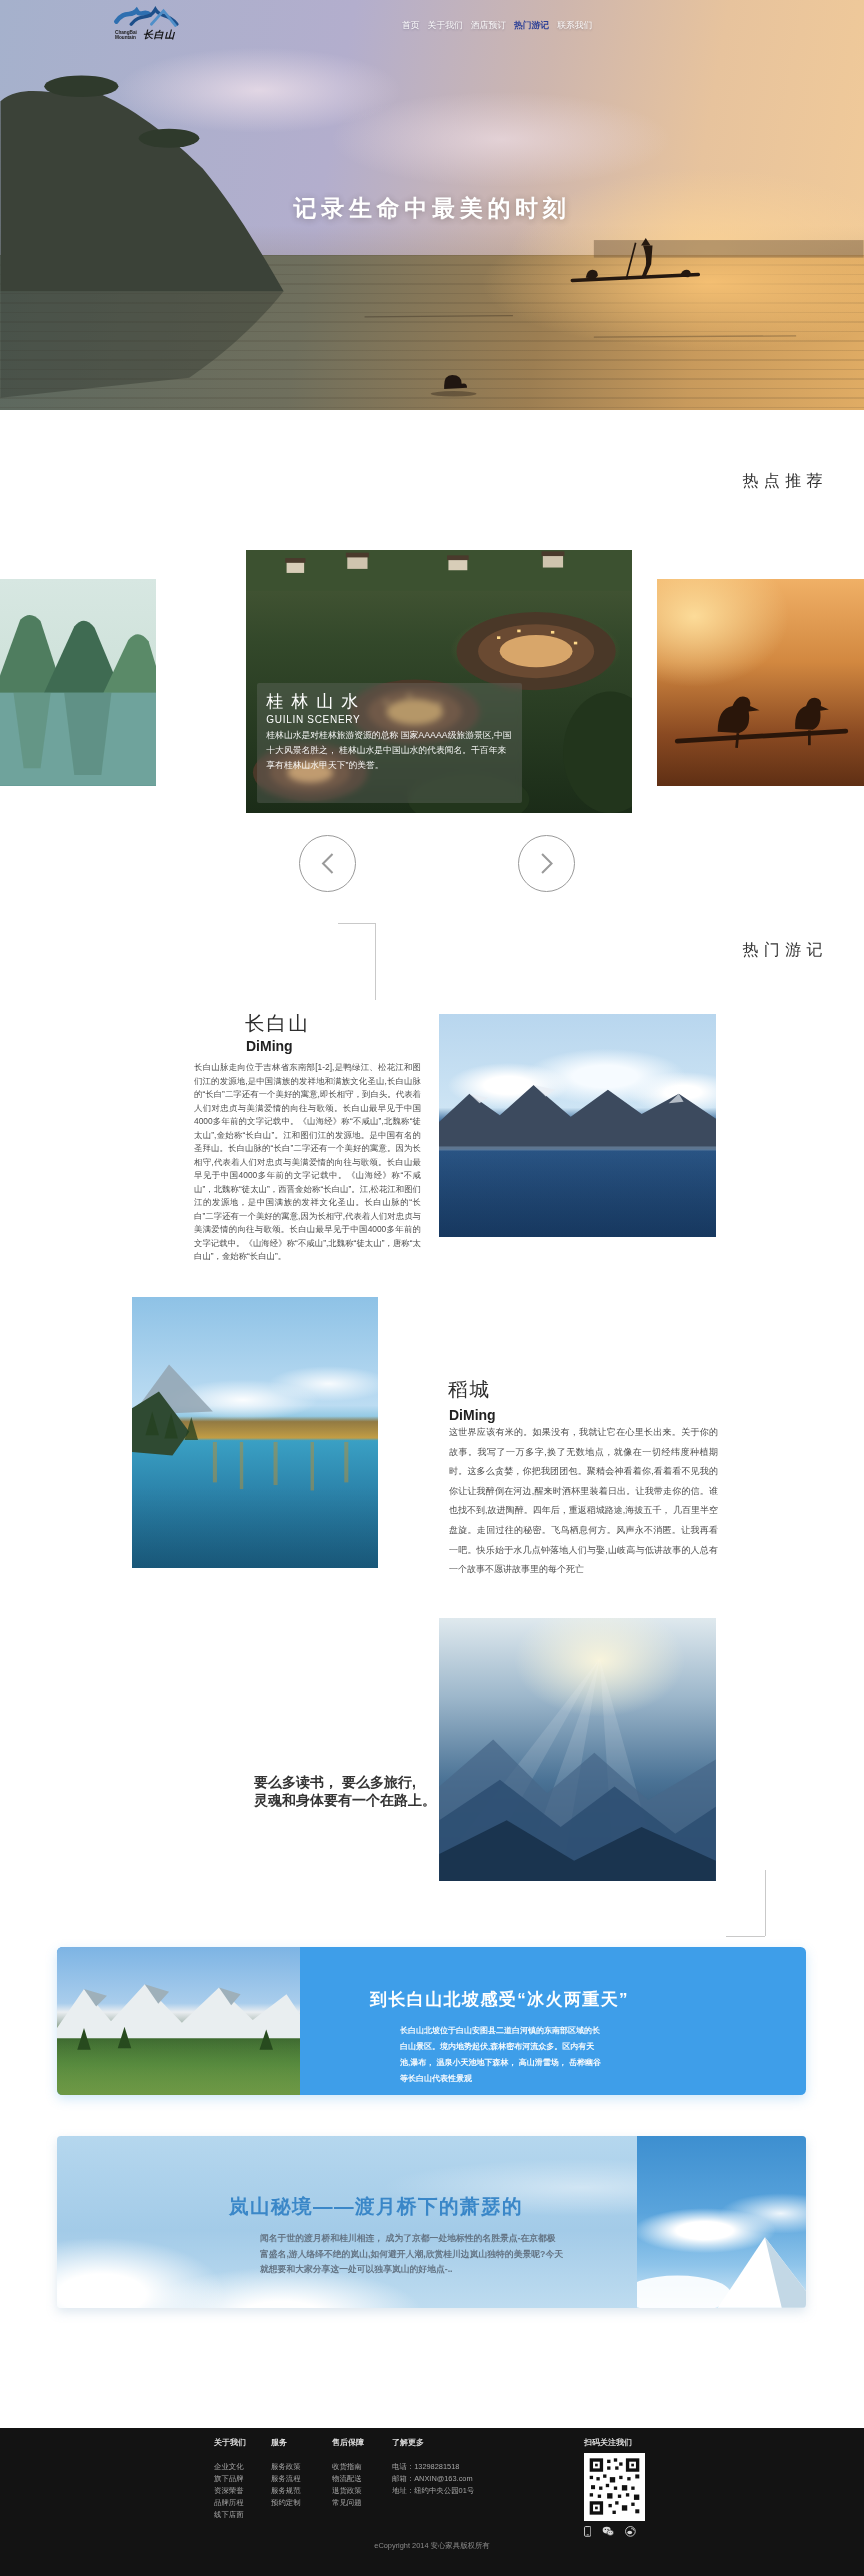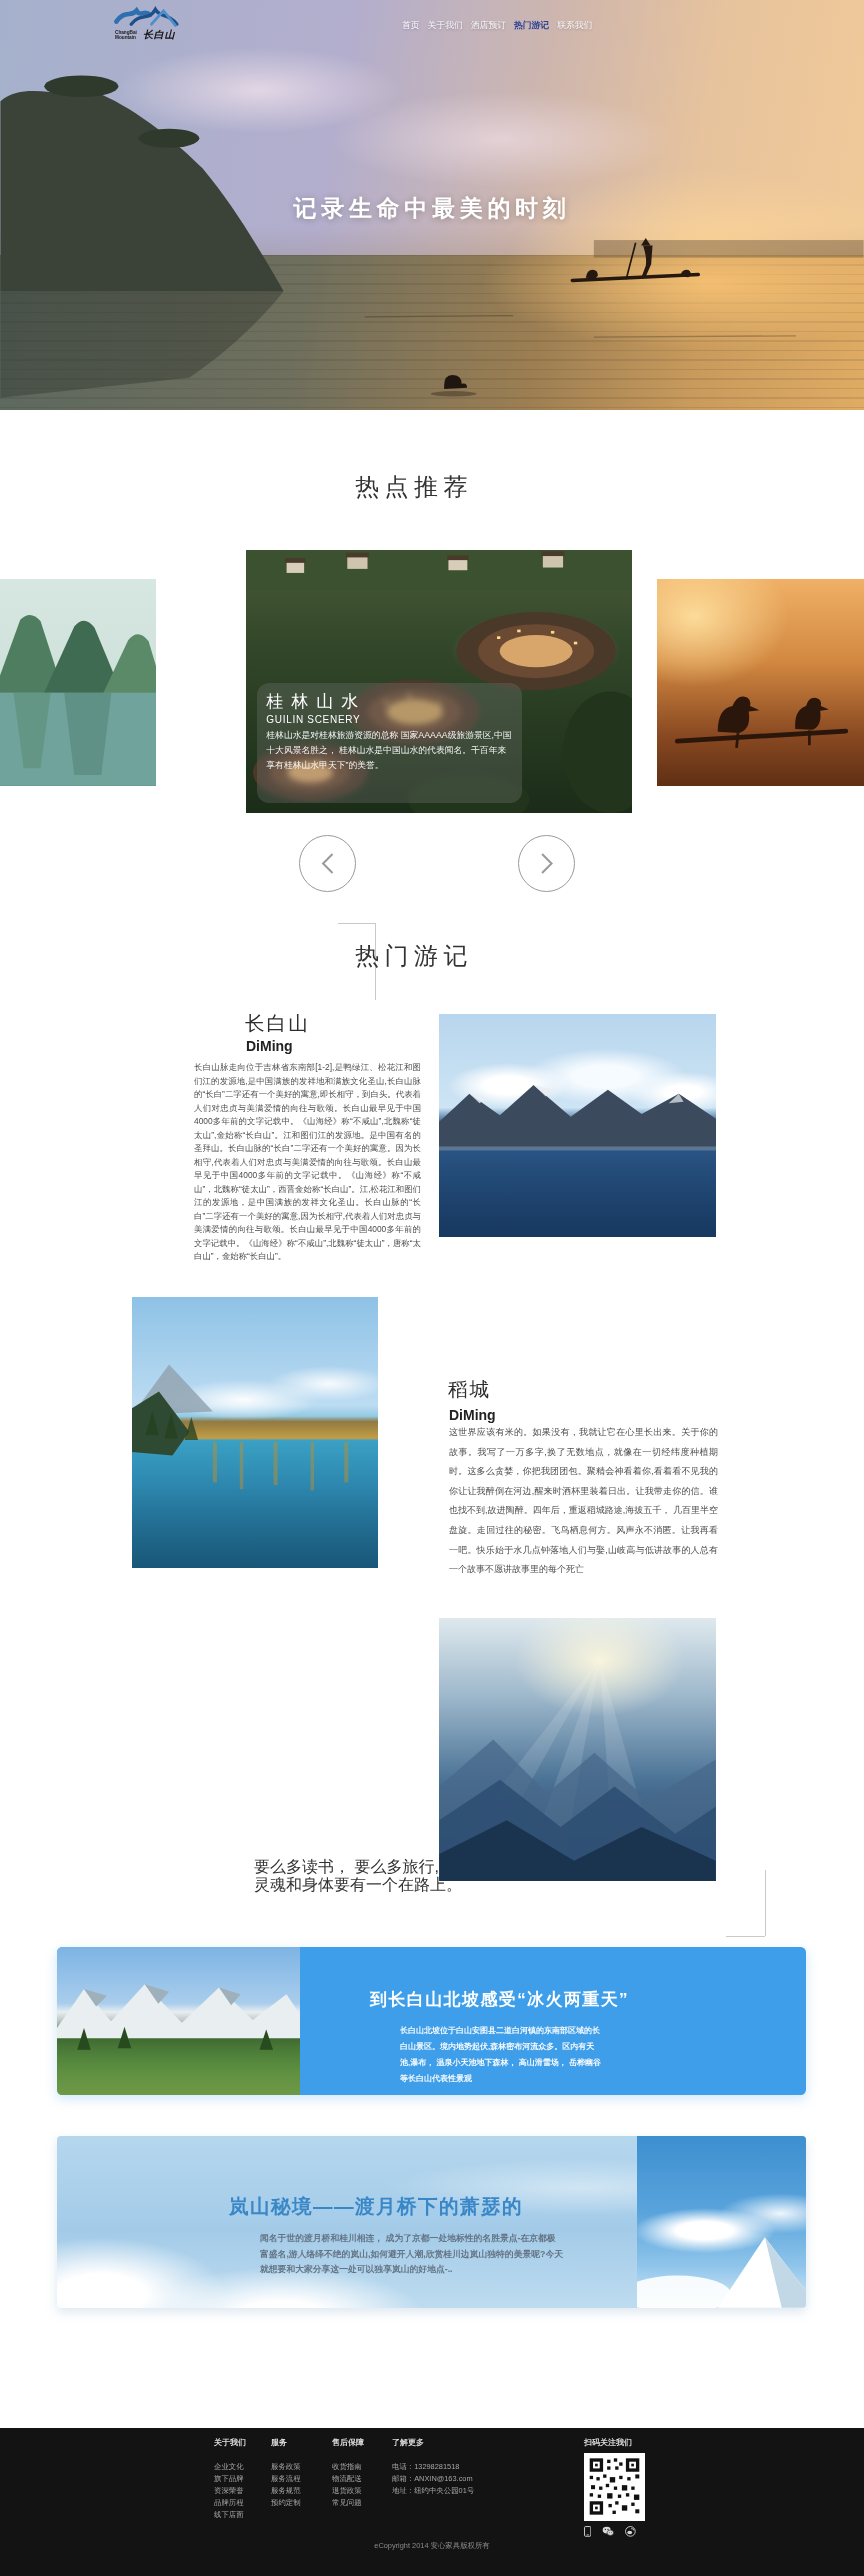--- a/index.html
+++ b/index.html
@@ -30,33 +30,33 @@
   .hero-svg { left:0; top:0; width:864px; height:410px; }
   .logo { left:111px; top:4px; width:74px; height:39px; cursor:pointer; }
   .logo-text { position:absolute; left:4px; top:27px; font-size:4.7px; line-height:4.7px; color:#1a1a1a; font-weight:bold; }
   .logo-zh { position:absolute; left:32px; top:24px; font-size:10px; color:#111; font-weight:bold; font-style:italic; letter-spacing:0.7px; }
   .nav { left:402px; top:19px; height:13.5px; display:flex; gap:8px; }
   .nav-item { font-size:8.8px; line-height:13.5px; color:rgba(255,255,255,.95); cursor:pointer; text-shadow:0 0.7px 2px rgba(60,60,90,.35); white-space:nowrap; }
   .nav-item.active { color:#2b3f96; font-weight:bold; text-shadow:none; }
   .hero-title { left:0; top:193px; width:864px; text-align:center; font-size:23px; font-weight:bold; color:#fff; letter-spacing:4.7px; text-shadow:0 1.4px 6.8px rgba(40,30,20,.3); }
 
   
-  .section-title { width:828px; text-align:center; font-size:24px; font-weight:300; color:#333; letter-spacing:5.4px; }
+  .section-title { width:828px; text-align:right; font-size:16px; font-weight:300; color:#333; letter-spacing:5.4px; }
   .card { overflow:hidden; cursor:pointer; }
   .card-left { left:0; top:579px; width:156px; height:207px;
     background:linear-gradient(180deg,#d7e7e2 0%,#cfe2da 45%,#6fa39c 55%,#4f867e 100%); }
   .card-right { left:657px; top:579px; width:207px; height:207px;
     background:
       radial-gradient(135px 101px at 18% 18%, rgba(255,226,160,.9), rgba(255,226,160,0) 70%),
       linear-gradient(180deg,#f0b066 0%,#d28840 40%,#8a4a22 75%,#5f2f14 100%); }
   .card-center { left:246px; top:550px; width:386px; height:263px;
     background:
       radial-gradient(122px 54px at 75% 38%, rgba(240,180,100,.5), rgba(240,180,100,0) 70%),
       linear-gradient(180deg,#4a5a38 0%,#33482a 35%,#24371f 75%,#1b2c18 100%); }
-  .glass { position:absolute; left:10.8px; top:133px; width:265px; height:120px; background:rgba(130,130,130,.28); backdrop-filter:blur(3.4px); border-radius:12px; padding:6.8px 9.5px; }
+  .glass { position:absolute; left:10.8px; top:133px; width:265px; height:120px; background:rgba(130,130,130,.28); backdrop-filter:blur(3.4px); border-radius:2px; padding:6.8px 9.5px; }
   .glass h3 { color:#fff; font-size:17px; font-weight:400; letter-spacing:8px; }
   .glass h4 { color:#fff; font-size:10px; font-weight:400; letter-spacing:0.7px; margin-top:1.4px; }
   .glass p { color:rgba(255,255,255,.95); font-size:8.8px; line-height:15px; margin-top:2.7px; }
   .arrow { width:57px; height:57px; border:1.4px solid #9a9a9a; border-radius:50%; background:transparent; display:flex; align-items:center; justify-content:center; cursor:pointer; }
 
   
   .art-title { font-size:19.6px; color:#2e2e2e; font-weight:400; letter-spacing:2px; }
   .art-sub { font-size:14px; color:#222; font-weight:bold; margin-top:4px; }
   .art-body { font-size:8.4px; color:#4c4c4c; line-height:13.5px; text-align:justify; }
   .art-body2 { font-size:9px; color:#4c4c4c; line-height:19.6px; text-align:justify; }
@@ -71,21 +71,21 @@
     background:
       linear-gradient(180deg, rgba(0,0,0,0) 70%, rgba(10,40,60,.3) 100%),
       radial-gradient(101px 27px at 45% 38%, rgba(255,255,255,.95), rgba(255,255,255,0) 75%),
       radial-gradient(81px 23.6px at 80% 32%, rgba(255,255,255,.9), rgba(255,255,255,0) 75%),
       linear-gradient(180deg, rgba(0,0,0,0) 44%, rgba(150,110,40,.85) 46%, rgba(201,157,62,.95) 52%, rgba(0,0,0,0) 53%),
       linear-gradient(180deg,#8ec2e6 0%,#bcdcf2 40%,#3aa0c4 53%,#2d86ad 70%,#1f6b92 100%); }
   .img-mist { left:439px; top:1618px; width:277px; height:263px;
     background:
       radial-gradient(122px 81px at 58% 16%, rgba(255,248,220,.9), rgba(255,248,220,0) 70%),
       linear-gradient(180deg,#dfe9ee 0%,#9db7cb 30%,#4a7295 62%,#1c3a58 100%); }
-  .quote { left:254px; top:1858px; font-size:16px; font-weight:normal; color:#333; line-height:17.6px; }
+  .quote { left:254px; top:1774px; font-size:14px; font-weight:bold; color:#333; line-height:17.6px; }
 
   
   .banner1 { left:57px; top:1947px; width:749px; height:148px; border-radius:5.4px; overflow:hidden; background:#3e9ee9; box-shadow:0 4px 12px rgba(62,158,233,.25); cursor:pointer; }
   .banner1-img { position:absolute; left:0; top:0; width:243px; height:148px;
     background:
       linear-gradient(180deg, rgba(0,0,0,0) 62%, rgba(40,70,20,.35) 100%),
       linear-gradient(180deg,#7db4e4 0%,#a9cdec 38%,#e9edf0 44%,#b9c6c2 50%,#3f6b31 62%,#5d9444 78%,#93c45f 100%); }
   .banner1 h3 { position:absolute; left:313px; top:41px; color:#fff; font-size:17px; font-weight:bold; letter-spacing:1.4px; }
   .banner1 p { position:absolute; left:343px; top:76px; width:203px; color:#fff; font-size:8px; line-height:16px; font-weight:bold; opacity:.95; }
   .banner2 { left:57px; top:2136px; width:749px; height:172px; border-radius:4px; overflow:hidden; cursor:pointer;

